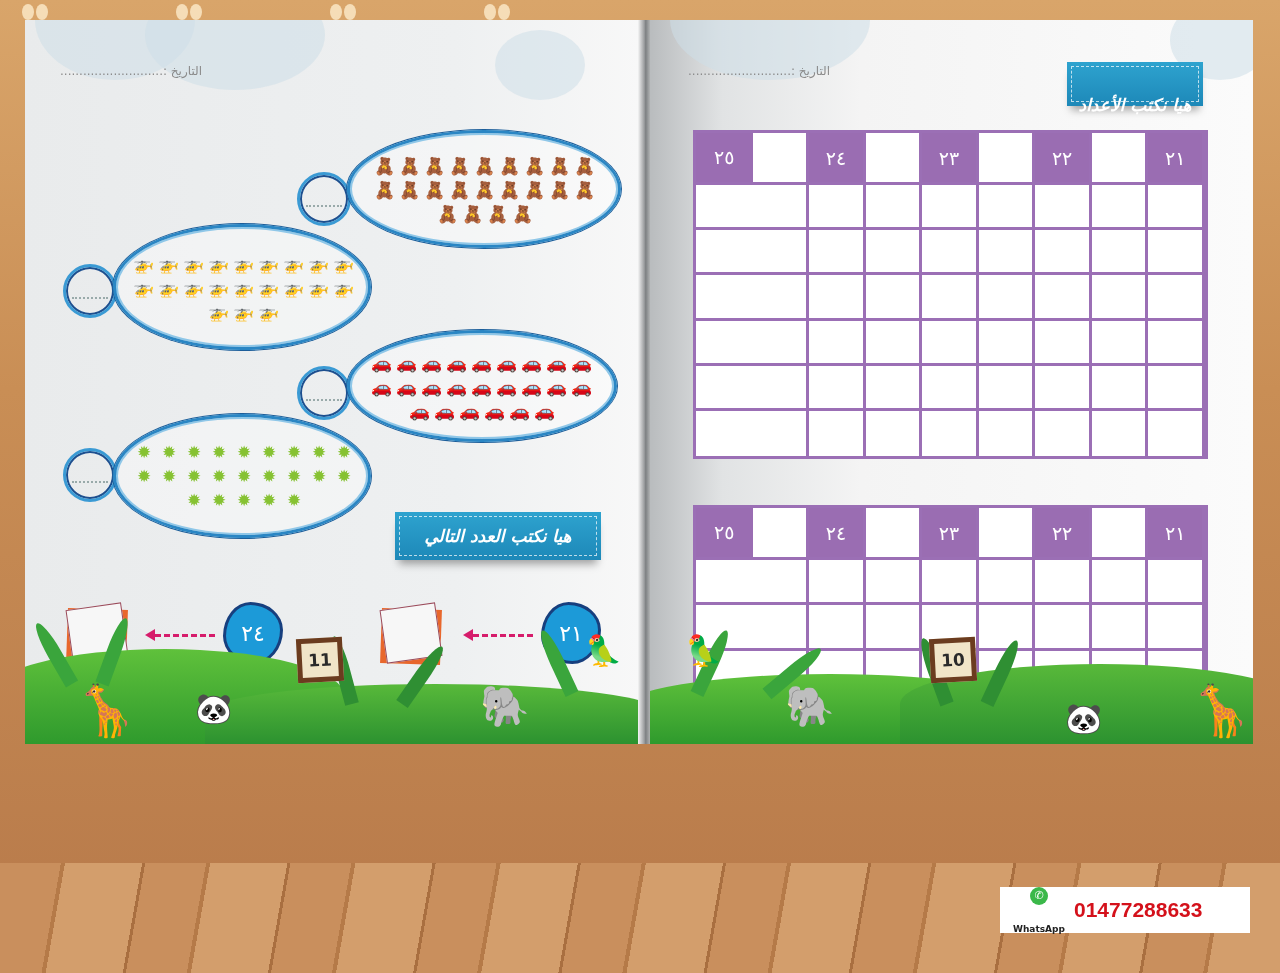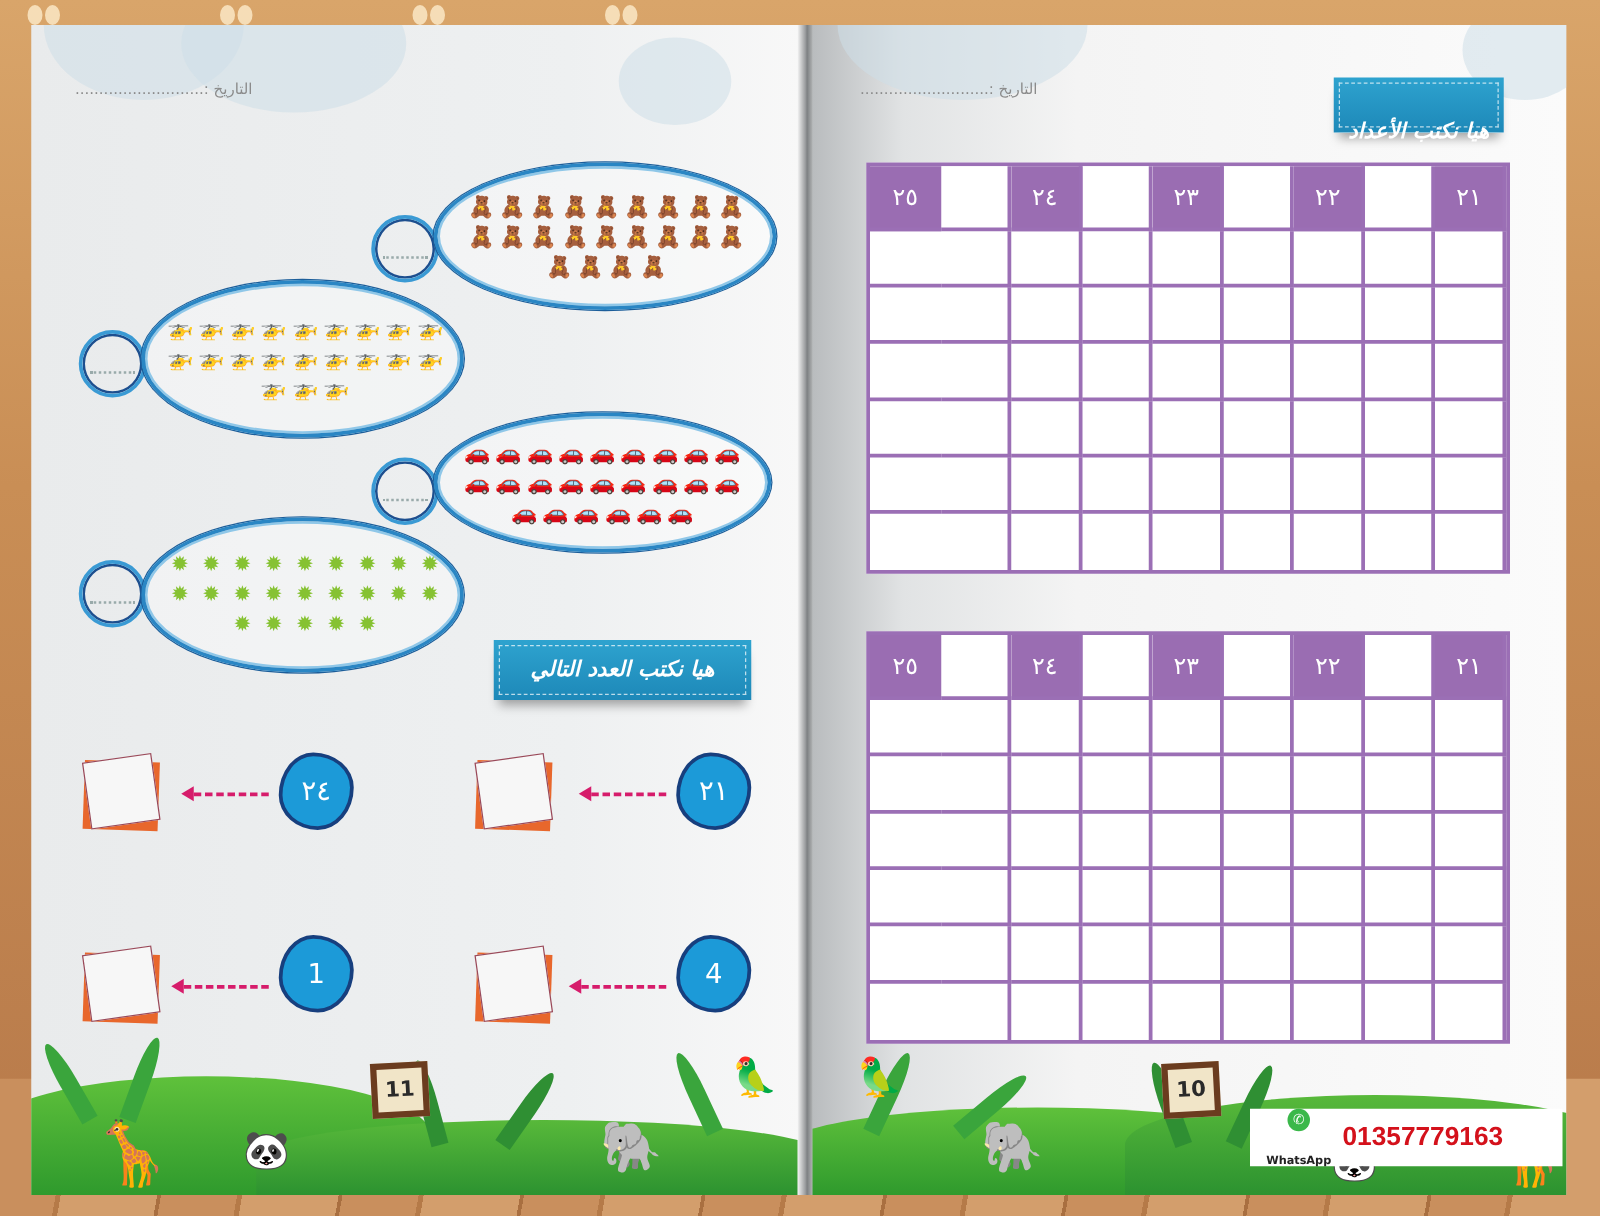--- a/index.html
+++ b/index.html
@@ -2,21 +2,21 @@
 <html><head>
 <meta charset="utf-8">
 <style>
   *{box-sizing:border-box;margin:0;padding:0;}
   html,body{width:1280px;height:973px;overflow:hidden;}
   body{position:relative;font-family:"DejaVu Sans",sans-serif;
     background:linear-gradient(180deg,#d9a56a 0%,#c98e55 40%,#b7794a 100%);}
   .bokeh{position:absolute;top:4px;width:12px;height:16px;border-radius:50%;background:rgba(255,240,210,.75);}
   .floor{position:absolute;left:0;right:0;bottom:0;height:110px;
     background:repeating-linear-gradient(100deg,#c98f5d 0 60px,#b57a48 60px 64px,#d39e6c 64px 140px,#a96f40 140px 143px);}
-  .book{position:absolute;left:25px;top:20px;width:1228px;height:936px;}
+  .book{position:absolute;left:25px;top:20px;width:1228px;height:724px;}
   .page{position:absolute;top:0;height:100%;overflow:hidden;}
   .page.left{left:0;width:615px;background:linear-gradient(90deg,#e9ebec 0%,#eef0f1 70%,#f8f8f8 100%);}
   .page.right{left:625px;width:603px;background:linear-gradient(90deg,#b9bcbe 0%,#e1e3e4 12%,#f4f4f4 35%,#fbfbfb 100%);}
   .gutter{position:absolute;left:613px;width:14px;top:0;height:100%;background:linear-gradient(90deg,#f5f5f5,#9a9c9e 45%,#7d8082 55%,#c8caca);}
   .cloud{position:absolute;border-radius:50%;background:rgba(205,222,232,.55);}
   .date{position:absolute;font-size:12px;color:#8b8b8b;direction:rtl;white-space:nowrap;}
   .banner{position:absolute;background:linear-gradient(180deg,#2ea3cf,#1d88b8);color:#fff;
     font-weight:bold;font-style:italic;direction:rtl;display:flex;align-items:center;justify-content:center;
     box-shadow:0 8px 8px -4px rgba(0,0,0,.35);}
   .banner::before{content:"";position:absolute;inset:4px;border:1px dashed rgba(255,255,255,.7);}
@@ -402,14 +402,14 @@
       <div class="animal" style="left:540px;bottom:8px;font-size:50px;">🦒</div>
     </div>
   </div>
 </div>
 
 <div class="wa">
   <div class="logo">
     <div class="g">✆</div>
     <div class="t">WhatsApp</div>
   </div>
-  <div class="num">01357779163</div>
+  <div class="num">01477288633</div>
 </div>
 
 </body></html>

